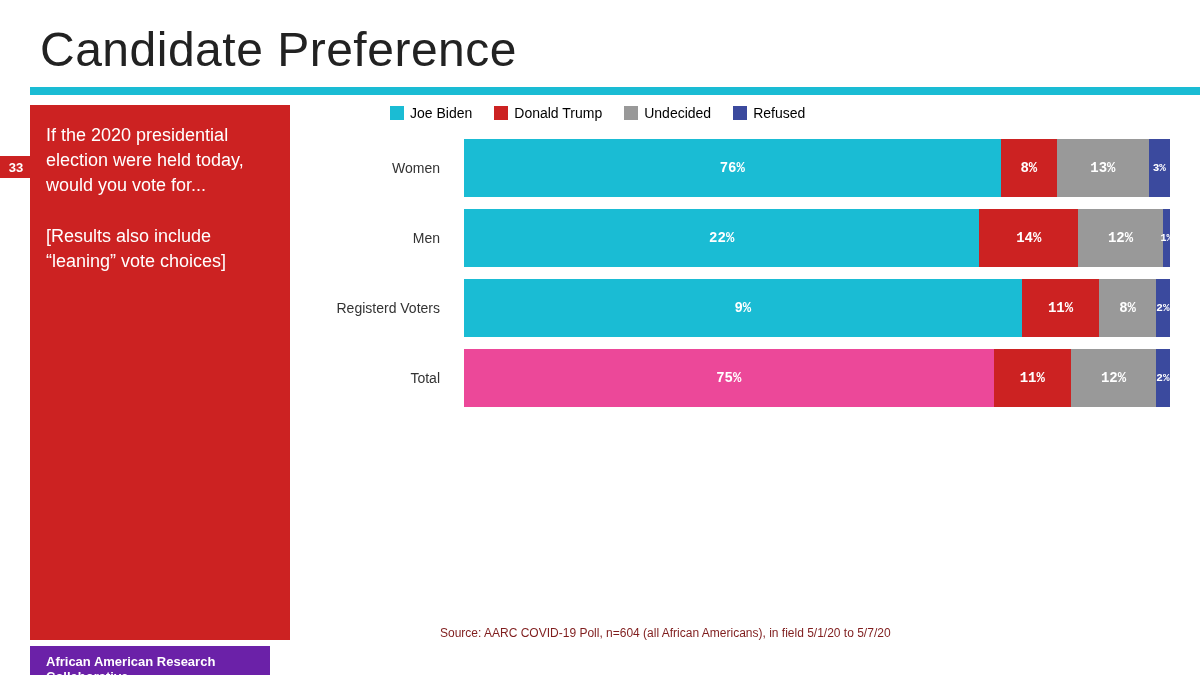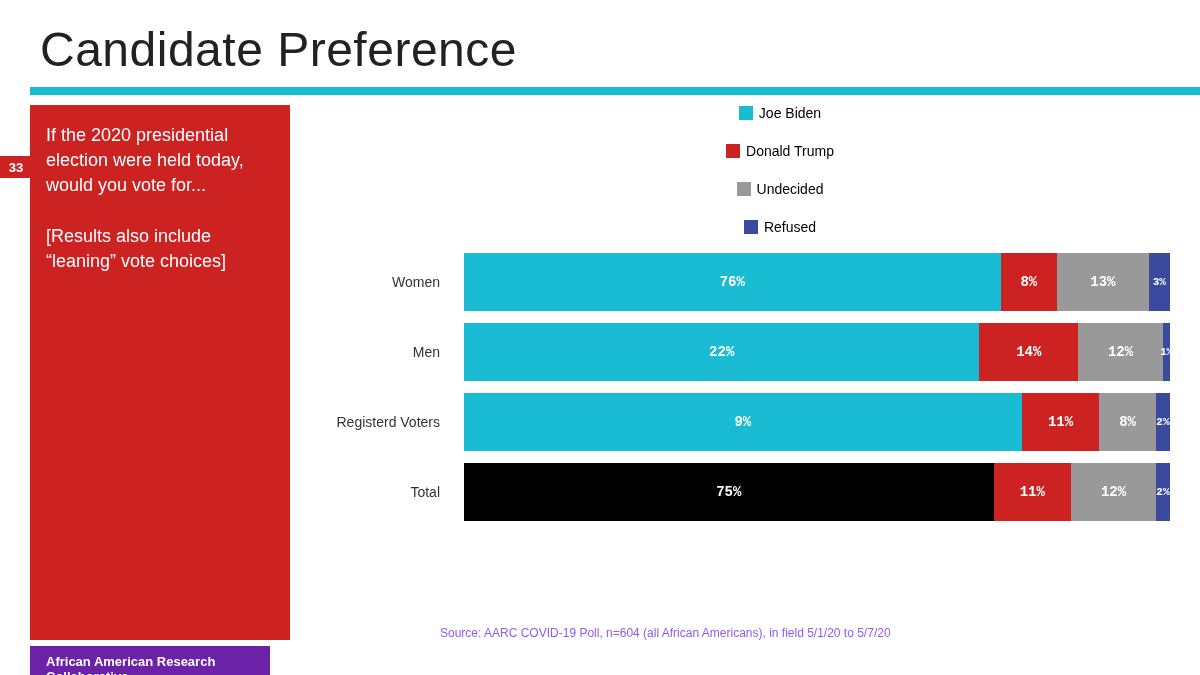--- a/index.html
+++ b/index.html
@@ -77,21 +77,21 @@
 
     .right-panel {
       flex: 1;
       display: flex;
       flex-direction: column;
       padding-top: 0;
     }
 
     .legend {
       display: flex;
-      flex-direction: column;
+      flex-direction: row;
       align-items: center;
       gap: 22px;
       margin-bottom: 18px;
       margin-left: 80px;
       font-size: 14px;
     }
 
     .legend-item {
       display: flex;
       align-items: center;
@@ -147,21 +147,21 @@
 
     .bar-segment .seg-label {
       position: absolute;
       font-size: 14px;
       font-weight: bold;
       color: #fff;
     }
 
     .source-note {
       font-size: 12px;
-      color: #8b5cf6;
+      color: #7f1d1d;
       margin-top: 10px;
       margin-left: 130px;
     }
 
     .bottom-row {
       display: flex;
       align-items: center;
       padding: 0 30px;
       margin-top: 6px;
     }
@@ -262,21 +262,21 @@
                 <span class="seg-label">8%</span>
               </div>
               <div class="bar-segment" style="width: 2%; background: rgb(59, 74, 158);">
                 <span class="seg-label" style="font-size: 11px;">2%</span>
               </div>
             </div>
           </div>
           <div class="bar-row">
             <div class="bar-label">Total</div>
             <div class="bar-container">
-              <div class="bar-segment" style="width: 75%; background: #000000;">
+              <div class="bar-segment" style="width: 75%; background: #ec4899;">
                 <span class="seg-label">75%</span>
               </div>
               <div class="bar-segment" style="width: 11%; background: rgb(204, 34, 34);">
                 <span class="seg-label">11%</span>
               </div>
               <div class="bar-segment" style="width: 12%; background: rgb(153, 153, 153);">
                 <span class="seg-label">12%</span>
               </div>
               <div class="bar-segment" style="width: 2%; background: rgb(59, 74, 158);">
                 <span class="seg-label" style="font-size: 11px;">2%</span>

